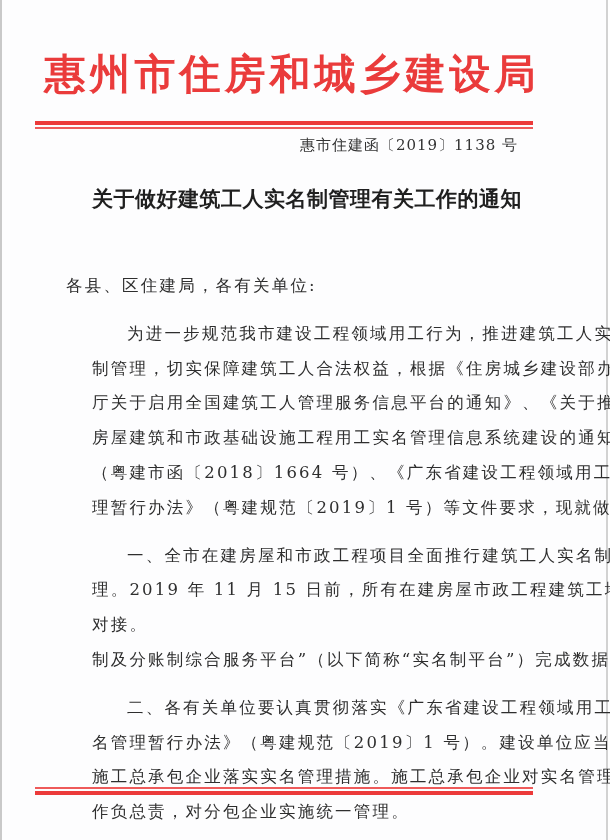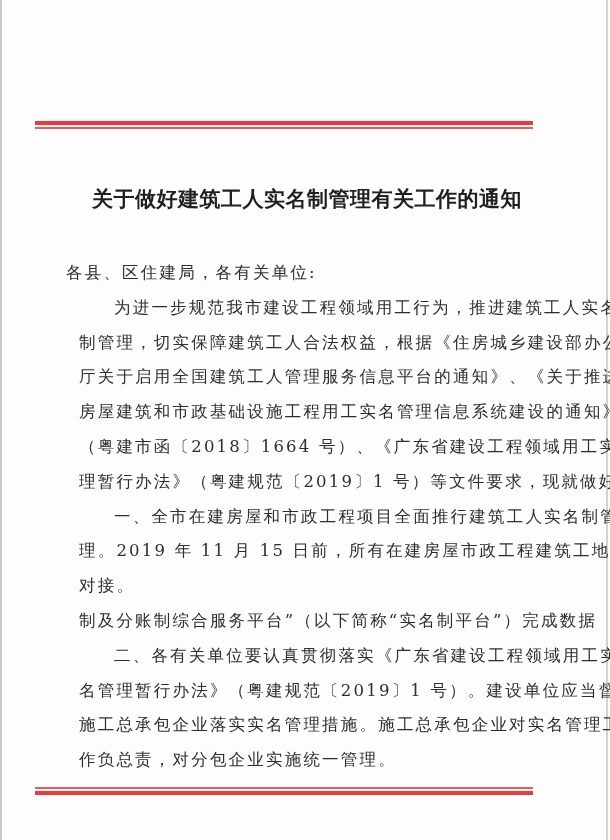--- a/index.html
+++ b/index.html
@@ -83,41 +83,43 @@
       position: absolute;
       left: 77px;
       top: 256px;
       width: 475px;
       font-size: 16.5px;
       line-height: 34.8px;
       color: #2e2e2e;
       letter-spacing: 2.2px;
     }
     .body-text p {
-      margin: 0;
+      margin: 13px;
       text-align: justify;
       text-align-last: left;
     }
     .salutation {
       margin: 0 0 0 0;
     }
     .line { display: block; white-space: nowrap; }
   </style>
 </head>
 <body>
 
 <div class="page">
 
+  <div class="masthead">惠州市住房和城乡建设局</div>
 
   <div class="red-double top" style="top:121px;">
     <div class="thick"></div>
     <div class="gap"></div>
     <div class="thin"></div>
   </div>
 
+  <div class="docnum">惠市住建函〔2019〕1138 号</div>
 
   <div class="title">关于做好建筑工人实名制管理有关工作的通知</div>
 
   <div class="body-text">
     <p class="salutation" style="margin-left:-13px;">
       <span class="line">各县、区住建局，各有关单位:</span>
     </p>
 
     <p>
       <span class="line" style="padding-left:35px;">为进一步规范我市建设工程领域用工行为，推进建筑工人实名</span>

